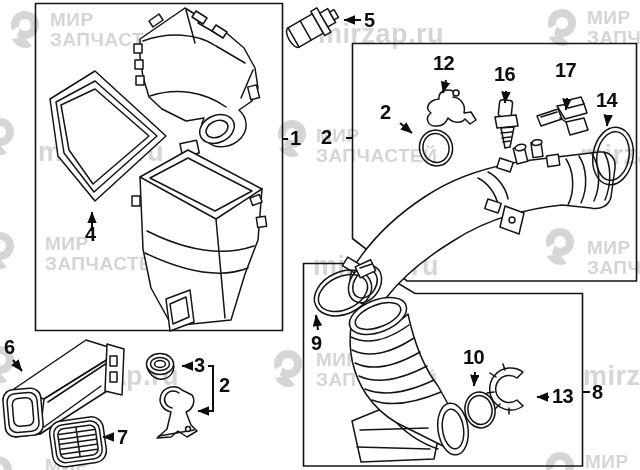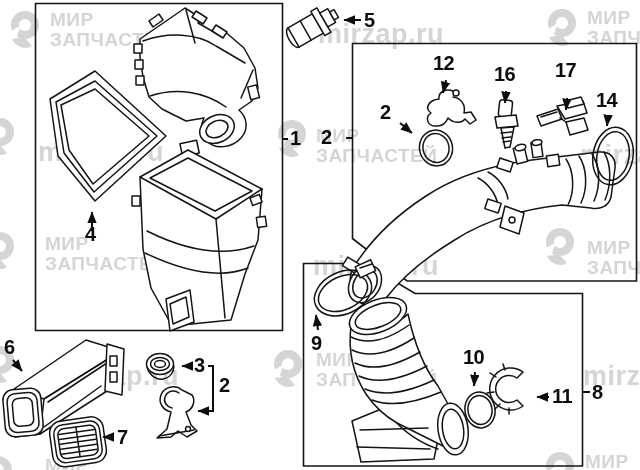--- a/index.html
+++ b/index.html
@@ -320,21 +320,21 @@
   <div class="callout" style="left:290px;top:128px">1</div>
   <div class="callout" style="left:219px;top:375px">2</div>
   <div class="callout" style="left:194px;top:355px">3</div>
   <div class="callout" style="left:85px;top:224px">4</div>
   <div class="callout" style="left:364px;top:10px">5</div>
   <div class="callout" style="left:4px;top:337px">6</div>
   <div class="callout" style="left:117px;top:427px">7</div>
   <div class="callout" style="left:592px;top:382px">8</div>
   <div class="callout" style="left:311px;top:333px">9</div>
   <div class="callout" style="left:463px;top:347px">10</div>
-  <div class="callout" style="left:552px;top:386px">11</div>
+  <div class="callout" style="left:552px;top:386px">13</div>
   <div class="callout" style="left:321px;top:127px">2</div>
   <div class="callout" style="left:380px;top:102px">2</div>
   <div class="callout" style="left:596px;top:90px">14</div>
   <div class="callout" style="left:433px;top:53px">12</div>
   <div class="callout" style="left:494px;top:64px">16</div>
   <div class="callout" style="left:555px;top:60px">17</div>
 
 </div>
 
 </body></html>

